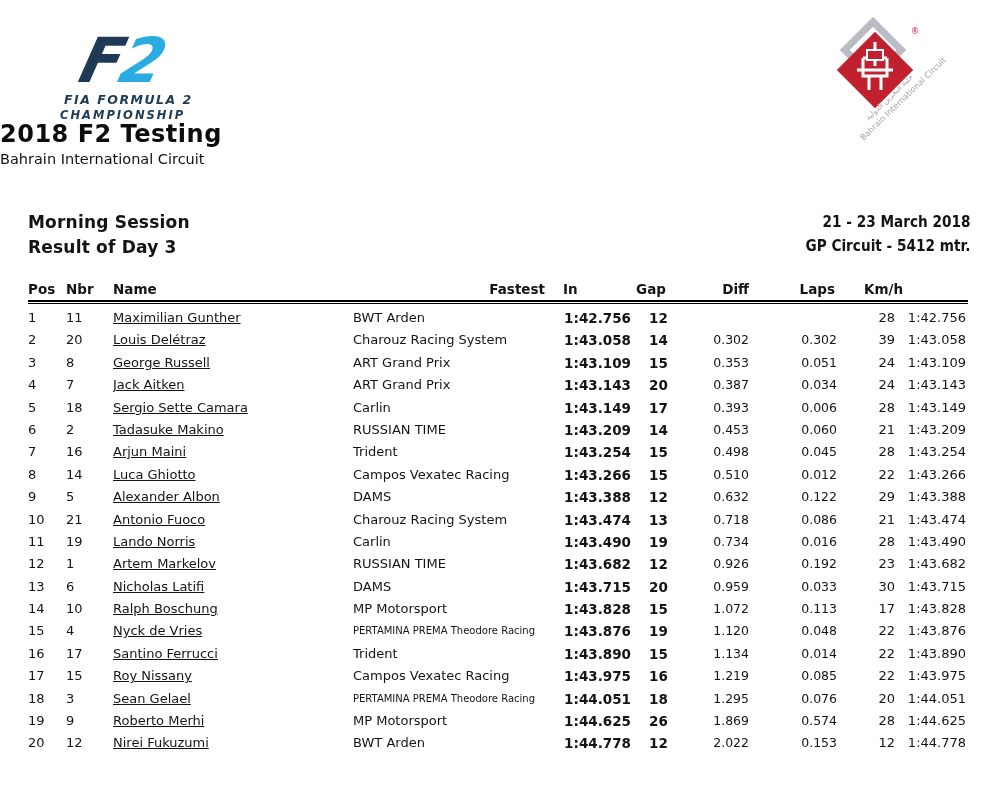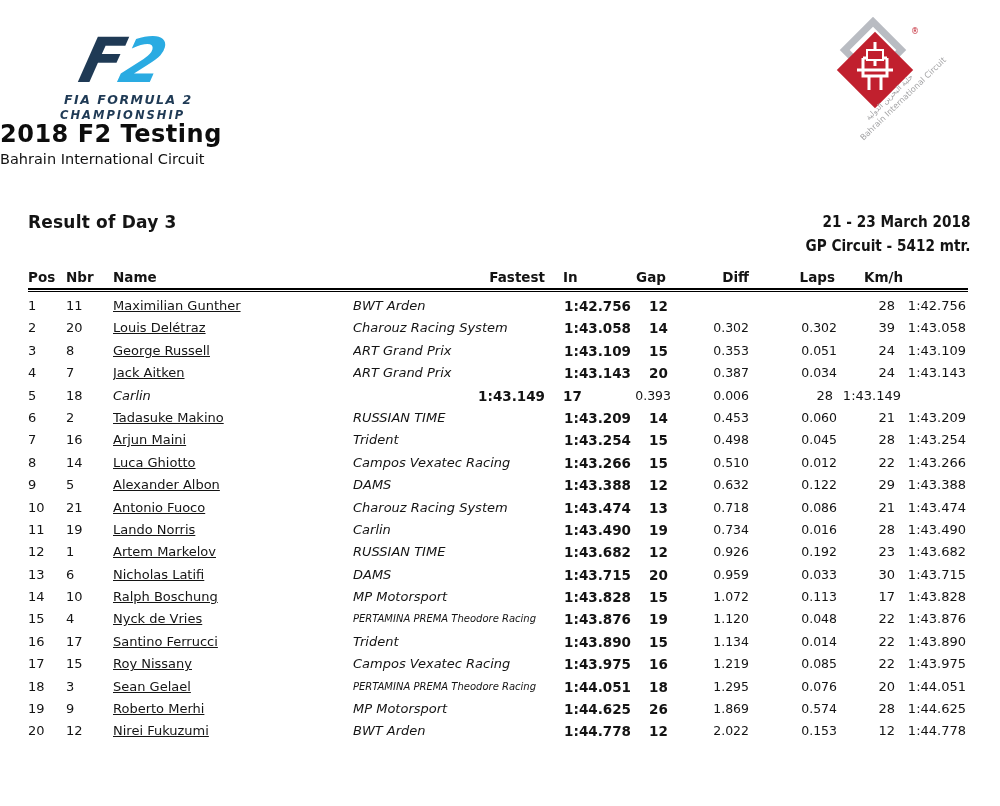--- a/index.html
+++ b/index.html
@@ -15,36 +15,36 @@
   .title-block { position: absolute; top: 120px; left: 0; width: 100%; text-align: left; }
   .title { font-size: 24px; font-weight: bold; letter-spacing: 0.5px; line-height: 28px; color: #0d0d0d; }
   .subtitle { font-size: 14.5px; line-height: 22px; color: #111; }
 
   
   .session { position: absolute; top: 210px; left: 28px; right: 30px; display: flex; justify-content: space-between; align-items: flex-start; }
   .session-left { font-weight: bold; font-size: 17px; line-height: 25px; letter-spacing: 0.2px; }
   .session-right { font-weight: bold; font-size: 15.5px; line-height: 24px; text-align: right; transform: scaleX(0.88); transform-origin: right top; white-space: nowrap; }
 
   
-  .results { position: absolute; left: 28px; top: 268px; width: 940px; }
+  .results { position: absolute; left: 28px; top: 280px; width: 940px; }
   .grid-row { display: grid; grid-template-columns: 38px 47px 240px 192px 86px 44px 78px 88px 62px 65px; }
   .thead { font-weight: bold; font-size: 13.5px; line-height: 19px; border-bottom: 2px solid #000; padding-bottom: 1px; }
   .rule2 { height: 2px; border-bottom: 1px solid #000; margin-bottom: 3px; }
   .trow { font-size: 13px; line-height: 22.4px; height: 22.4px; }
   .c { overflow: hidden; white-space: nowrap; }
   .a-l { text-align: left; }
   .a-r { text-align: right; }
   .c-in { padding-left: 18px; }
   .c-fastest { font-weight: bold; font-size: 13.5px; }
   .c-in { font-weight: bold; font-size: 13.5px; }
   .c-gap, .c-diff { font-size: 12.5px; padding-right: 4px; }
   .c-laps { padding-right: 8px; font-size: 13px; }
   .c-kmh { font-size: 13px; padding-right: 2px; }
   .c-name { padding-right: 6px; text-decoration: underline; }
-  .c-entrant { padding-right: 4px; font-style: italic; }
+  .c-entrant { padding-right: 4px; }
   .entrant-small { font-size: 10px; letter-spacing: 0; }
   .h-gap { padding-right: 4px; text-align: center; }
   .h-diff { padding-right: 4px; }
   .h-laps { padding-right: 6px; }
 </style>
 </head>
 <body>
 
 <div class="page">
 
@@ -76,20 +76,21 @@
     </g>
   </svg>
 
   <div class="title-block">
     <div class="title">2018 F2 Testing</div>
     <div class="subtitle">Bahrain International Circuit</div>
   </div>
 
   <div class="session">
     <div class="session-left">
+      <div>Morning Session</div>
       <div>Result of Day 3</div>
     </div>
     <div class="session-right">
       <div>21 - 23 March 2018</div>
       <div>GP Circuit - 5412 mtr.</div>
     </div>
   </div>
 
   <div class="results">
     <div class="grid-row thead">
@@ -149,20 +150,21 @@
           <div class="c a-r c-fastest">1:43.143</div>
           <div class="c a-l c-in">20</div>
           <div class="c a-r c-gap">0.387</div>
           <div class="c a-r c-diff">0.034</div>
           <div class="c a-r c-laps">24</div>
           <div class="c a-r c-kmh">1:43.143</div>
         </div>
         <div class="grid-row trow">
           <div class="c a-l c-pos">5</div>
           <div class="c a-l c-nbr">18</div>
+          <div class="c a-l c-name">Sergio Sette Camara</div>
           <div class="c a-l c-entrant">Carlin</div>
           <div class="c a-r c-fastest">1:43.149</div>
           <div class="c a-l c-in">17</div>
           <div class="c a-r c-gap">0.393</div>
           <div class="c a-r c-diff">0.006</div>
           <div class="c a-r c-laps">28</div>
           <div class="c a-r c-kmh">1:43.149</div>
         </div>
         <div class="grid-row trow">
           <div class="c a-l c-pos">6</div>

